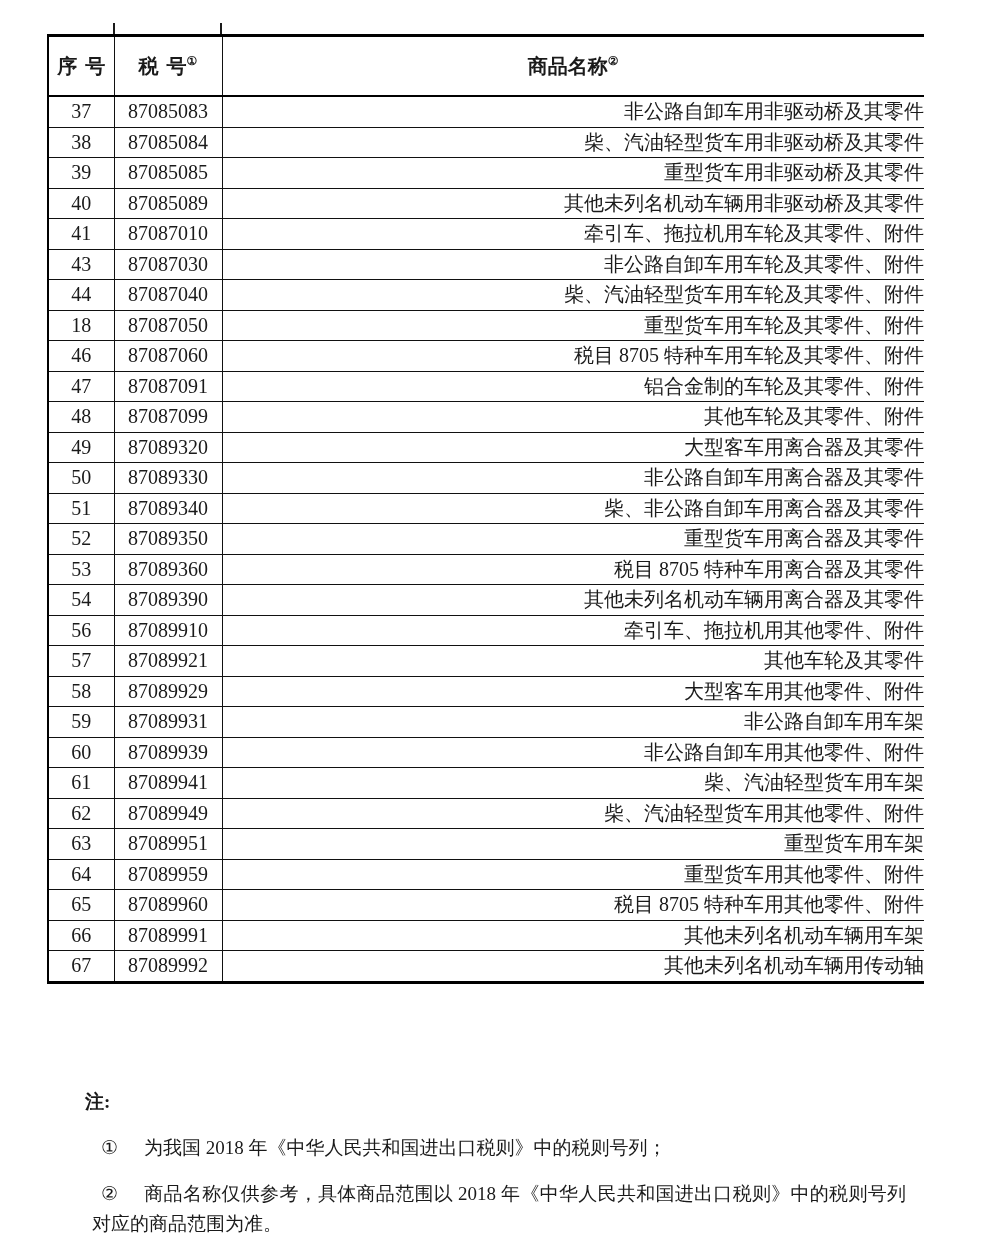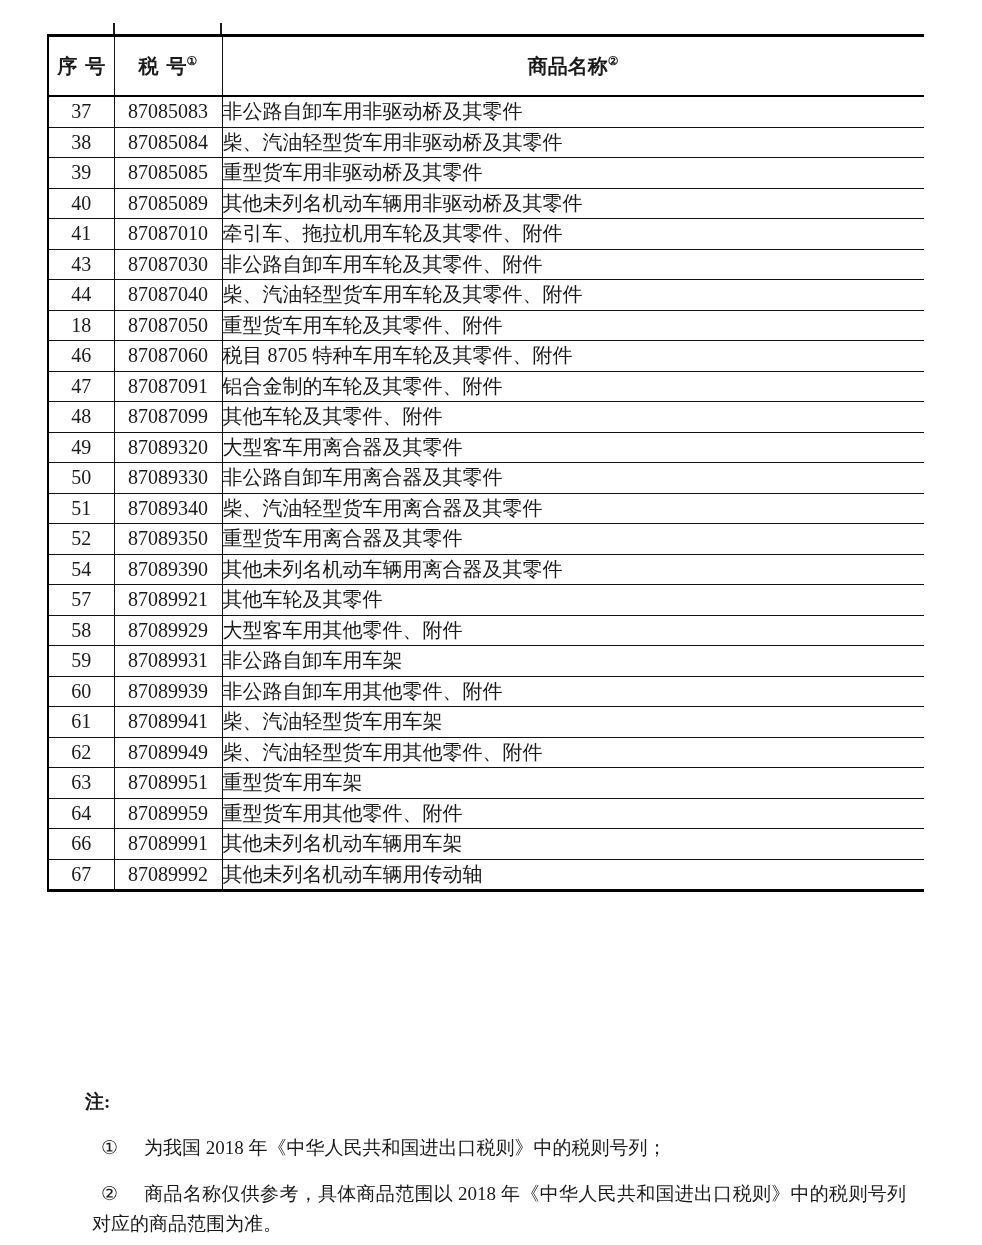--- a/index.html
+++ b/index.html
@@ -49,21 +49,21 @@
     font-weight: bold;
     text-align: center;
     vertical-align: middle;
     border-bottom: 2px solid #000;
   }
   table.tariff tbody td { height: 29.5px; vertical-align: middle; }
   .col-no   { width: 66px; }
   .col-code { width: 108px; }
   .col-name { width: 702px; }
   td.c-no, td.c-code { text-align: center; }
-  td.c-name { text-align: left; padding-left: 11px; }
+  td.c-name { text-align: right; padding-left: 11px; }
   th.b-r, td.b-r { border-right: 1.5px solid #111; }
 
   .spaced { letter-spacing: 8px; margin-right: -8px; }
   sup.fnote {
     font-size: 12px;
     vertical-align: super;
     line-height: 0;
     font-weight: bold;
   }
 
@@ -189,37 +189,47 @@
 
     <tr>
       <td class="c-no b-r">50</td>
       <td class="c-code b-r">87089330</td>
       <td class="c-name">非公路自卸车用离合器及其零件</td>
     </tr>
 
     <tr>
       <td class="c-no b-r">51</td>
       <td class="c-code b-r">87089340</td>
-      <td class="c-name">柴、汽油轻型货车用离合器及其零件</td>
+      <td class="c-name">柴、非公路自卸车用离合器及其零件</td>
     </tr>
 
     <tr>
       <td class="c-no b-r">52</td>
       <td class="c-code b-r">87089350</td>
       <td class="c-name">重型货车用离合器及其零件</td>
     </tr>
 
+    <tr>
+      <td class="c-no b-r">53</td>
+      <td class="c-code b-r">87089360</td>
+      <td class="c-name">税目 8705 特种车用离合器及其零件</td>
+    </tr>
 
     <tr>
       <td class="c-no b-r">54</td>
       <td class="c-code b-r">87089390</td>
       <td class="c-name">其他未列名机动车辆用离合器及其零件</td>
     </tr>
 
 
+    <tr>
+      <td class="c-no b-r">56</td>
+      <td class="c-code b-r">87089910</td>
+      <td class="c-name">牵引车、拖拉机用其他零件、附件</td>
+    </tr>
 
     <tr>
       <td class="c-no b-r">57</td>
       <td class="c-code b-r">87089921</td>
       <td class="c-name">其他车轮及其零件</td>
     </tr>
 
     <tr>
       <td class="c-no b-r">58</td>
       <td class="c-code b-r">87089929</td>
@@ -255,20 +265,25 @@
       <td class="c-code b-r">87089951</td>
       <td class="c-name">重型货车用车架</td>
     </tr>
 
     <tr>
       <td class="c-no b-r">64</td>
       <td class="c-code b-r">87089959</td>
       <td class="c-name">重型货车用其他零件、附件</td>
     </tr>
 
+    <tr>
+      <td class="c-no b-r">65</td>
+      <td class="c-code b-r">87089960</td>
+      <td class="c-name">税目 8705 特种车用其他零件、附件</td>
+    </tr>
 
     <tr>
       <td class="c-no b-r">66</td>
       <td class="c-code b-r">87089991</td>
       <td class="c-name">其他未列名机动车辆用车架</td>
     </tr>
 
     <tr>
       <td class="c-no b-r">67</td>
       <td class="c-code b-r">87089992</td>

